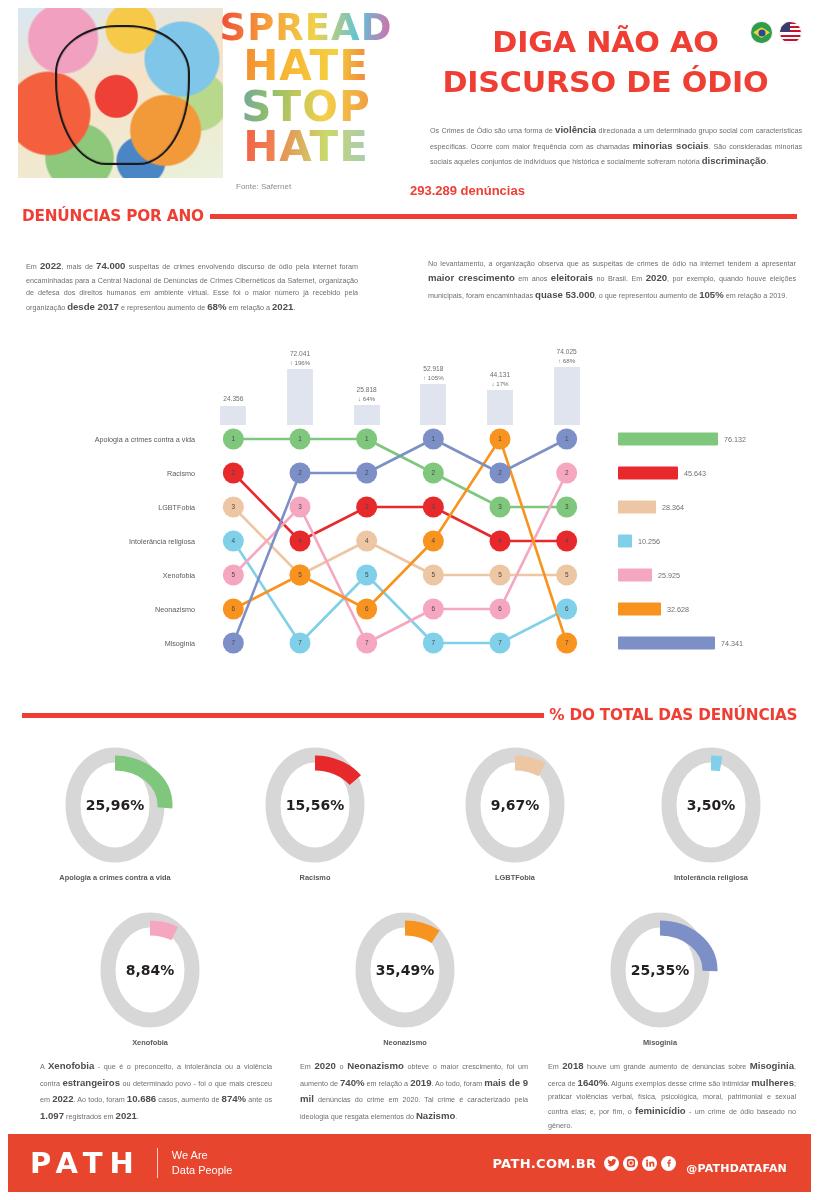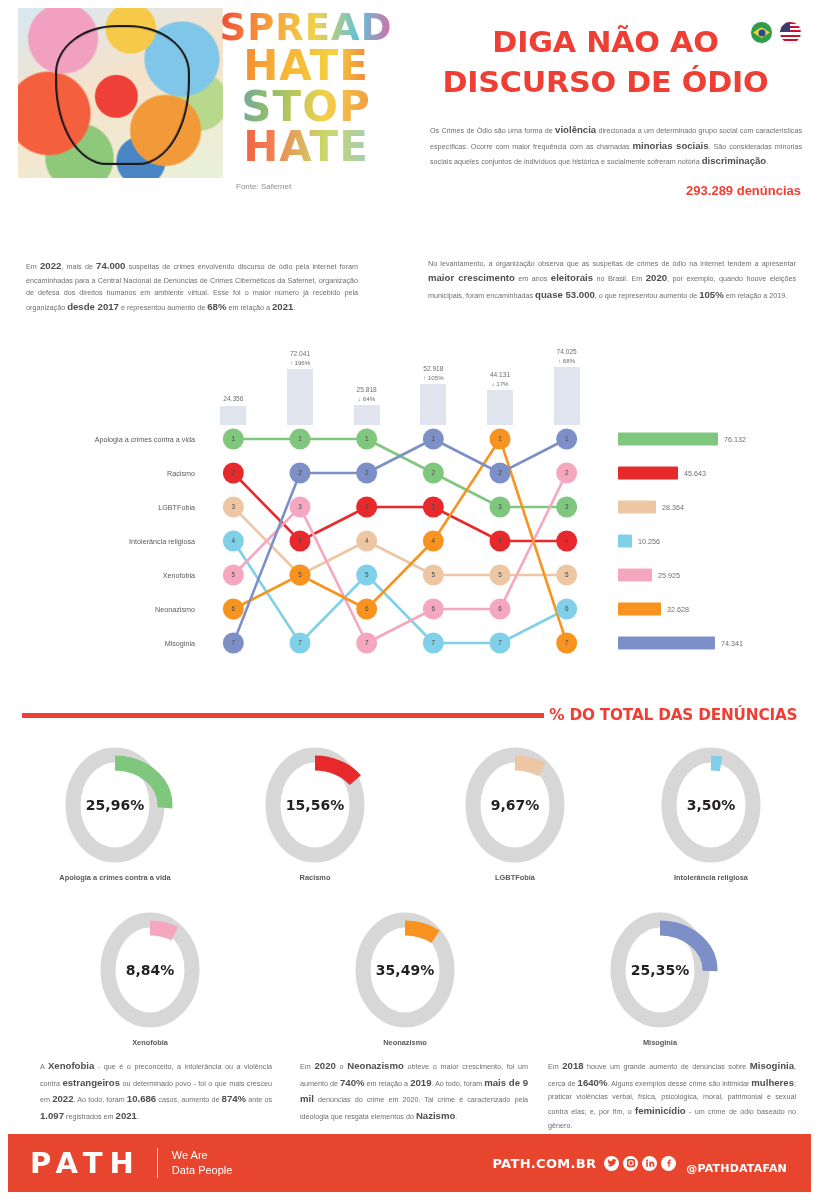--- a/index.html
+++ b/index.html
@@ -67,21 +67,21 @@
     color: #ef3e33; font-size: 29px; line-height: 1.38;
     letter-spacing: -0.2px;
     transform: scaleX(1.04); transform-origin: center;
   }
   .intro {
     position:absolute; left: 20px; top: 122px; width: 372px;
     font-size: 7.2px; line-height: 1.62; color: #6d6e71; text-align: justify;
   }
   .intro b { font-size: 9.6px; font-weight: 600; color:#4d4e50; }
   .total-line {
-    position:absolute; left:0; top:183px; width: 391px; text-align:right;
+    position:absolute; left:0; top:183px; width: 391px; text-align:left;
     color:#ef3e33; font-size: 13px; font-weight: 700;
   }
 
   
   .sec { position:absolute; display:flex; align-items:center; gap: 10px; width: 100%; }
   .sec-title {
     font-family: "DejaVu Sans", sans-serif; font-weight: 800; color:#ef3e33;
     font-size: 15px; letter-spacing: -0.2px; white-space: nowrap;
     transform: scaleX(1.02); transform-origin:left center;
   }
@@ -180,20 +180,24 @@
       </div>
       <div class="main-title">
         <div>DIGA NÃO AO</div>
         <div>DISCURSO DE ÓDIO</div>
       </div>
       <div class="intro">Os Crimes de Ódio são uma forma de <b>violência</b> direcionada a um determinado grupo social com características específicas. Ocorre com maior frequência com as chamadas <b>minorias sociais</b>. São consideradas minorias sociais aqueles conjuntos de indivíduos que histórica e socialmente sofreram notória <b>discriminação</b>.</div>
       <div class="total-line">293.289 denúncias</div>
     </div>
   </div>
 
+  <div class="sec sec-a">
+    <span class="sec-title">DENÚNCIAS POR ANO</span>
+    <span class="sec-rule"></span>
+  </div>
 
   <div class="col-left">
     <p class="ptext">Em <b>2022</b>, mais de <b>74.000</b> suspeitas de crimes envolvendo discurso de ódio pela internet foram encaminhadas para a Central Nacional de Denúncias de Crimes Cibernéticos da Safernet, organização de defesa dos direitos humanos em ambiente virtual. Esse foi o maior número já recebido pela organização <b>desde 2017</b> e representou aumento de <b>68%</b> em relação a <b>2021</b>.</p>
   </div>
   <div class="col-right">
     <p class="ptext">No levantamento, a organização observa que as suspeitas de crimes de ódio na internet tendem a apresentar <b>maior crescimento</b> em anos <b>eleitorais</b> no Brasil. Em <b>2020</b>, por exemplo, quando houve eleições municipais, foram encaminhadas <b>quase 53.000</b>, o que representou aumento de <b>105%</b> em relação a 2019.</p>
   </div>
 
   <div class="chartzone">
     <div class="bars">

